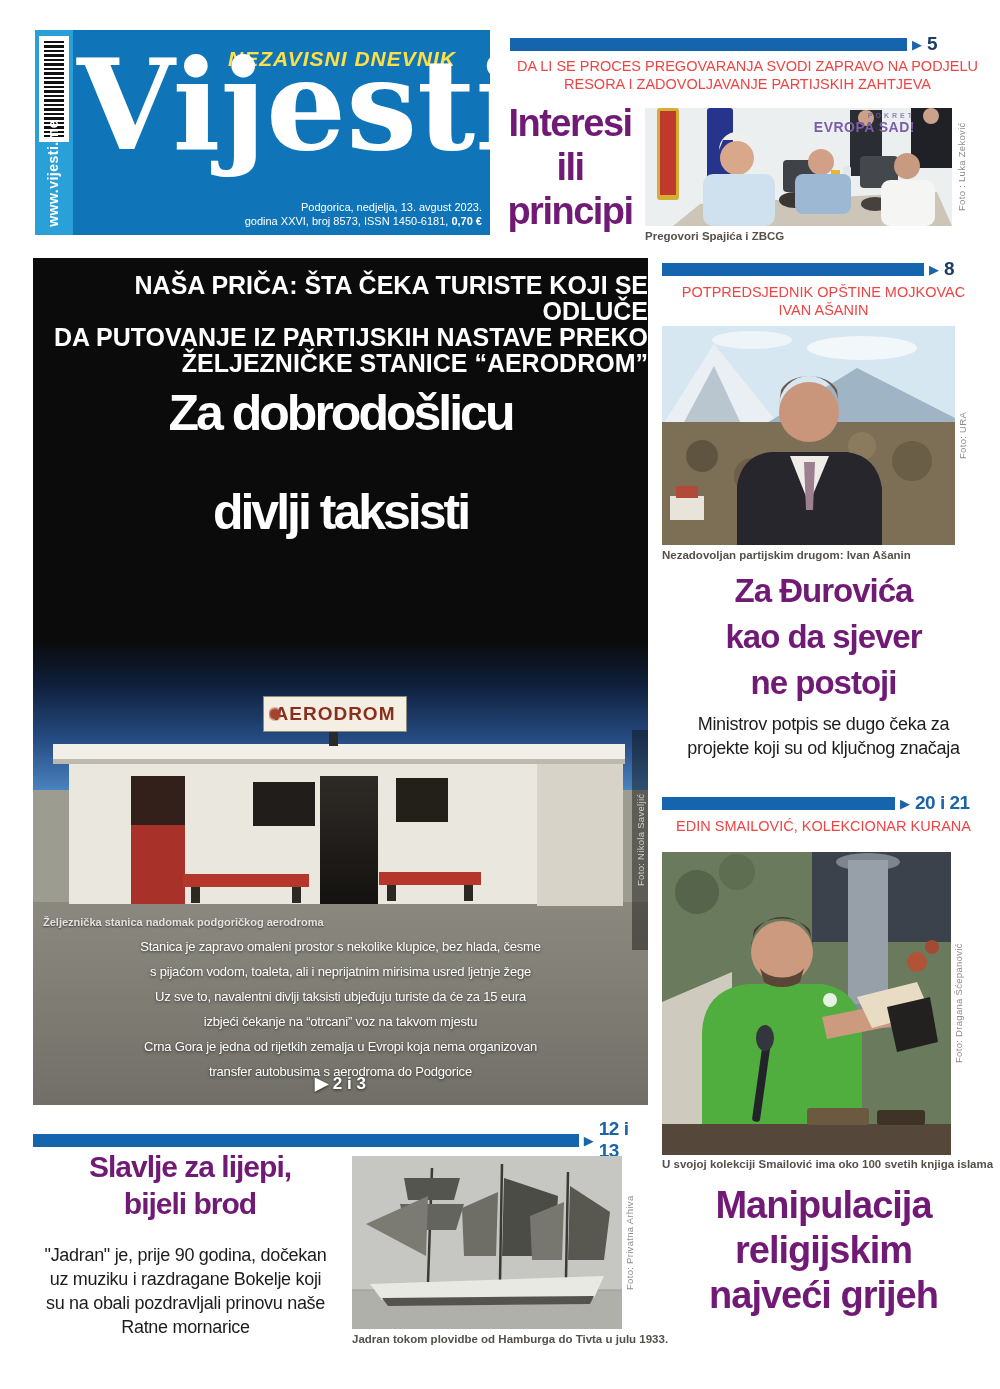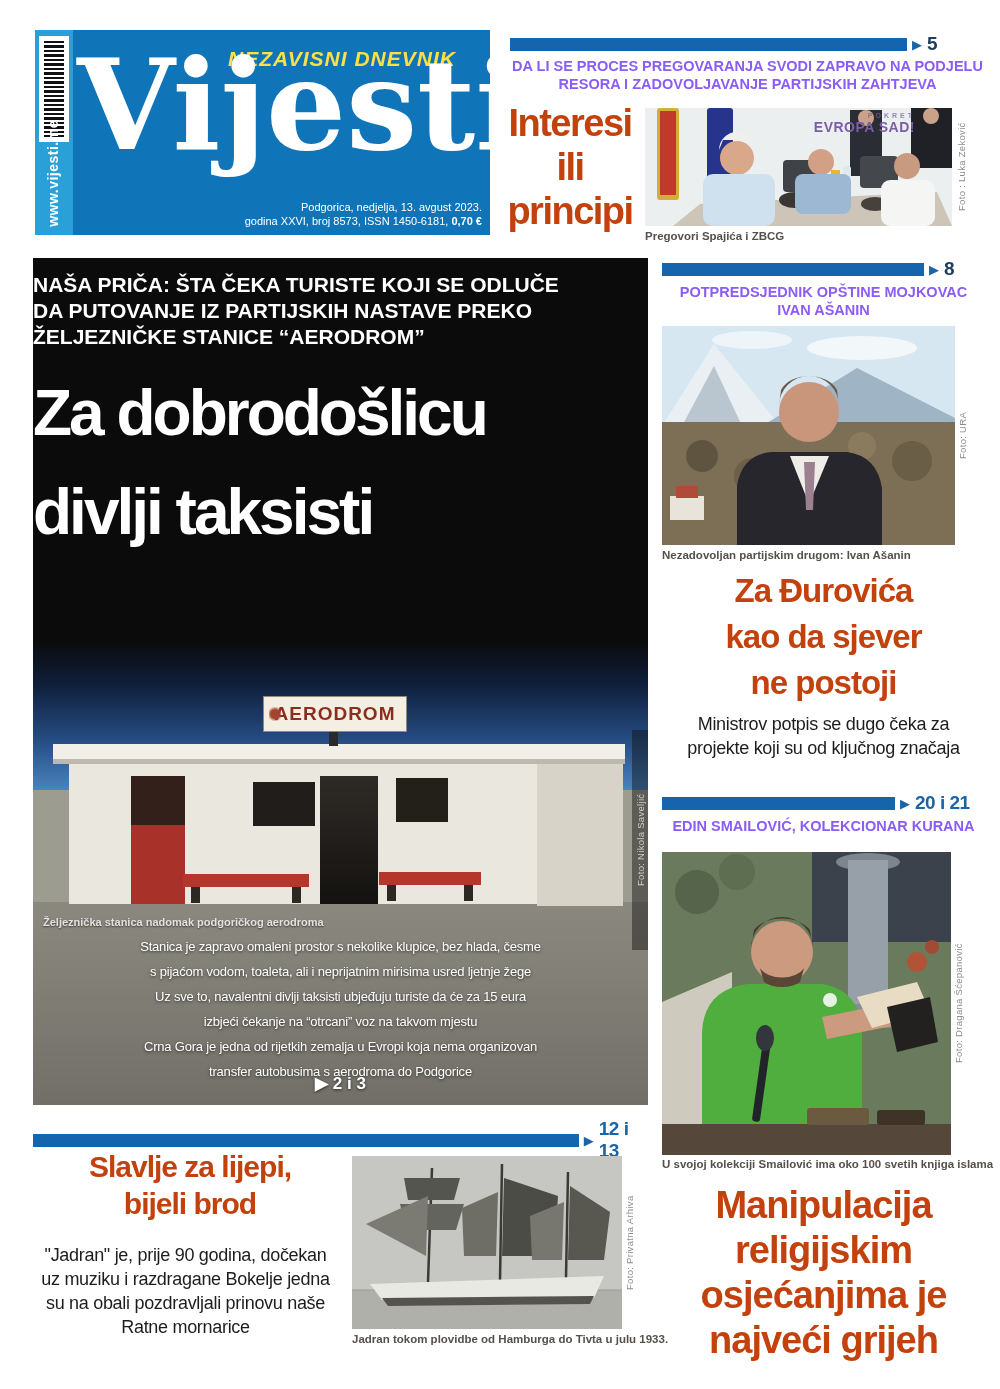--- a/index.html
+++ b/index.html
@@ -23,41 +23,41 @@
   .m-dateline { position: absolute; right: 8px; bottom: 7px; text-align: right; color: #fff; font-size: 11px; line-height: 14px; }
   .m-dateline b { font-weight: bold; }
 
   
   .pagebar { display: flex; align-items: center; gap: 5px; }
   .pagebar .bar { height: 13px; background: #1565ae; }
   .pagebar .arrow { font-size: 13px; color: #1b64a8; line-height: 13px; }
   .pagebar .num { font-size: 19px; font-weight: bold; letter-spacing: -0.5px; }
   .num-dark { color: #1c3e60; }
   .num-blue { color: #1b64a8; }
-  .kicker { text-align: center; font-weight: bold; color: #8b5cf6; font-size: 14.5px; line-height: 18px; letter-spacing: 0; }
+  .kicker { text-align: center; font-weight: normal; color: #ef4444; font-size: 14.5px; line-height: 18px; letter-spacing: 0; }
   .caption { font-size: 11.5px; font-weight: bold; color: #55504b; }
   .vcredit { writing-mode: vertical-rl; transform: rotate(180deg); font-size: 9.5px; color: #8c8c8c; letter-spacing: .3px; display: flex; align-items: center; justify-content: center; }
-  .headline { color: #c2410c; font-weight: bold; text-align: center; }
+  .headline { color: #701a75; font-weight: bold; text-align: center; }
 
   
   .ts-bar { left: 510px; top: 33px; width: 480px; }
   .ts-bar .bar { width: 397px; }
   .ts-kicker { left: 505px; top: 57px; width: 485px; }
   .ts-headline { left: 495px; top: 101px; width: 150px; font-size: 38px; line-height: 44px; letter-spacing: -1.5px; }
   .ts-photo { left: 645px; top: 108px; width: 307px; height: 118px; overflow: hidden; background: #eceff0; }
   .ts-backdrop { position: absolute; left: 120px; top: 4px; width: 150px; text-align: right; color: #7b5ea7; }
   .ts-backdrop .l1 { font-size: 7px; letter-spacing: 3px; font-weight: bold; opacity: .75; }
   .ts-backdrop .l2 { font-size: 14px; font-weight: bold; letter-spacing: .5px; }
   .ts-credit { left: 956px; top: 108px; height: 118px; }
   .ts-caption { left: 645px; top: 230px; }
 
   
   .main-story { left: 33px; top: 258px; width: 615px; height: 847px; background: #0b0b0b; overflow: hidden; }
-  .main-kicker { position: absolute; top: 14px; left: 0; width: 100%; text-align: left; color: #fff; font-weight: bold; font-size: 21px; line-height: 26px; z-index: 3; }
-  .main-headline { position: absolute; top: 106px; left: 0; width: 100%; color: #fff; font-weight: bold; font-size: 64px; line-height: 99px; letter-spacing: -3px; z-index: 3; }
+  .main-kicker { position: absolute; top: 14px; left: 0; width: 100%; text-align: right; color: #fff; font-weight: bold; font-size: 25px; line-height: 26px; z-index: 3; }
+  .main-headline { position: absolute; top: 106px; left: 0; width: 100%; text-align: center; color: #fff; font-weight: bold; font-size: 50px; line-height: 99px; letter-spacing: -3px; z-index: 3; }
   .main-photo { position: absolute; left: 0; top: 382px; width: 615px; height: 465px; z-index: 1;
     background: linear-gradient(180deg, #0b0b0b 0%, #0e1d38 9%, #274e86 22%, #4f8cc7 34%, #79b4e2 44%, #a7d1ee 52%, #bcdcf2 56%); }
   .terrain { position: absolute; left: 0; top: 150px; width: 100%; height: 118px; background: #9d9c90; }
   .ground  { position: absolute; left: 0; top: 262px; width: 100%; bottom: 0; background: linear-gradient(180deg, #8b897f, #716f67); }
   .roof    { position: absolute; left: 20px; top: 104px; width: 572px; height: 20px; background: #f1efe8; border-bottom: 5px solid #bdb9af; }
   .facade  { position: absolute; left: 36px; top: 124px; width: 468px; height: 140px; background: #eae7de; }
   .sidewall{ position: absolute; left: 504px; top: 124px; width: 86px; height: 142px; background: #d7d3c9; }
   .door-red{ position: absolute; left: 98px; top: 136px; width: 54px; height: 128px; background: linear-gradient(180deg, #33201a 0 38%, #a8322a 38%); }
   .win1    { position: absolute; left: 220px; top: 142px; width: 62px; height: 44px; background: #201d1a; }
   .doorway { position: absolute; left: 287px; top: 136px; width: 58px; height: 128px; background: linear-gradient(180deg, #2e2b27, #141210); }
@@ -282,36 +282,35 @@
     <rect x="0" y="272" width="289" height="31" fill="#55483a"></rect>
     <rect x="145" y="256" width="62" height="17" rx="3" fill="#6b5a3f"></rect>
     <rect x="215" y="258" width="48" height="15" rx="3" fill="#3e3326"></rect>
   </svg>
 </div>
 <div class="abs vcredit r2-credit">Foto: Dragana Šćepanović</div>
 <div class="abs caption r2-caption">U svojoj kolekciji Smailović ima oko 100 svetih knjiga islama</div>
 <div class="abs headline r2-headline">
   <div>Manipulacija</div>
   <div>religijskim</div>
-  <div>osjećanjima je</div>
   <div>najveći grijeh</div>
 </div>
 
 <div class="abs pagebar bl-bar">
   <div class="bar"></div>
   <span class="arrow">▶</span>
   <span class="num num-blue">12 i 13</span>
 </div>
 <div class="abs headline bl-headline">
   <div>Slavlje za lijepi,</div>
   <div>bijeli brod</div>
 </div>
 <div class="abs bl-sub">
   <div>"Jadran" je, prije 90 godina, dočekan</div>
-  <div>uz muziku i razdragane Bokelje jedna</div>
+  <div>uz muziku i razdragane Bokelje koji</div>
   <div>su na obali pozdravljali prinovu naše</div>
   <div>Ratne mornarice</div>
 </div>
 <div class="abs bl-photo">
   <svg width="270" height="173" viewBox="0 0 270 173">
     <rect x="0" y="0" width="270" height="173" fill="#c6c6c2"></rect>
     <rect x="0" y="134" width="270" height="39" fill="#b0b0aa"></rect>
     <line x1="0" y1="134" x2="270" y2="134" stroke="#9a9a94" stroke-width="1"></line>
     <line x1="80" y1="12" x2="76" y2="126" stroke="#3a3a36" stroke-width="2.5"></line>
     <line x1="150" y1="8" x2="148" y2="124" stroke="#3a3a36" stroke-width="2.5"></line>

